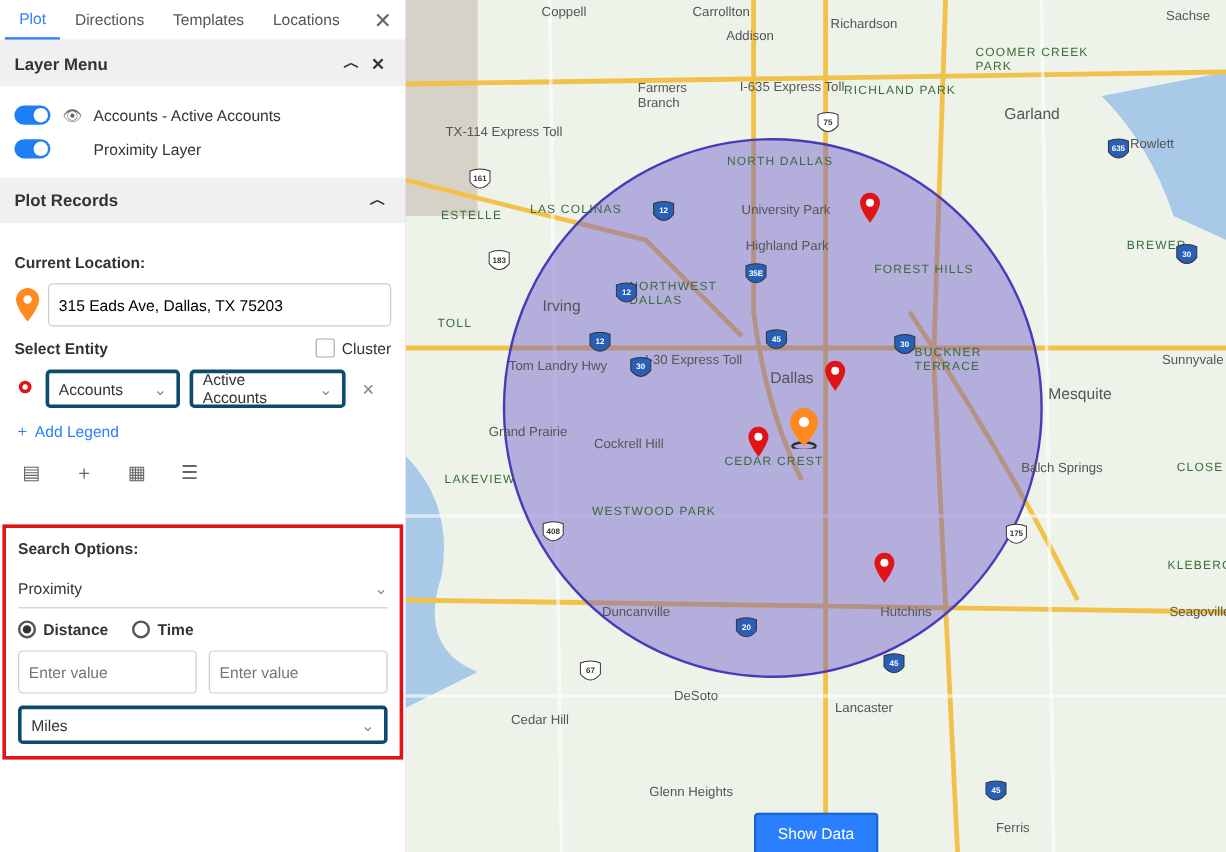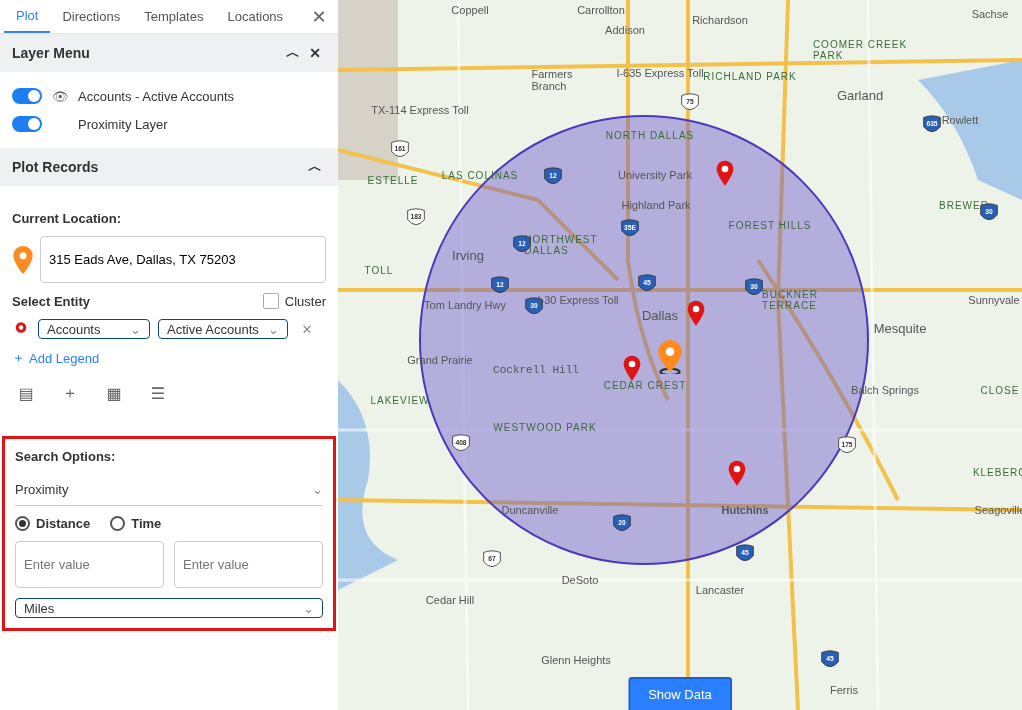--- a/index.html
+++ b/index.html
@@ -14,23 +14,23 @@
 .chev, .xbtn { width: 22px; text-align: center; cursor: pointer; color: #333; }
 .layer-list { padding: 10px 12px; }
 .layer-row { display: flex; align-items: center; gap: 10px; height: 28px; }
 .toggle { width: 30px; height: 16px; background: #1e7ff5; border-radius: 8px; position: relative; cursor: pointer; flex-shrink:0;}
 .toggle::after { content:""; position:absolute; right:2px; top:2px; width:12px;height:12px;background:#fff;border-radius:50%; }
 .eye { width:16px;color:#666; }
 .plot-body { padding: 25px 12px; display:flex;flex-direction:column;gap:10px; }
 .label { font-weight:600; font-size:13px; }
 .loc-row { display:flex; align-items:center; gap:6px; }
 .pin-orange { width:22px;height:28px;flex-shrink:0; }
-.txt-input { flex:1; border:1px solid #ccc; border-radius:4px; height:47px; padding:0 8px; font-size:13px; }
+.txt-input { flex:1; border:1px solid #ccc; border-radius:4px; height:36px; padding:0 8px; font-size:13px; }
 .entity-row { display:flex; align-items:center; gap:8px; }
-.sel { border:1px solid #0c4a6e;border-radius:4px;height:20px;padding:0 8px;display:flex;align-items:center;gap:8px;background:#fff;cursor:pointer;}
+.sel { border:3px solid #0c4a6e;border-radius:4px;height:32px;padding:0 8px;display:flex;align-items:center;gap:8px;background:#fff;cursor:pointer;}
 .sel .caret{margin-left:auto;color:#888;}
 .pin-red{width:18px;height:18px;flex-shrink:0;}
 .chk-row{display:flex;align-items:center;gap:6px;margin-left:20px;}
 .chk{width:16px;height:16px;border:1px solid #aaa;border-radius:2px;}
 .add-legend{color:#2a7fff;cursor:pointer;display:flex;align-items:center;gap:4px;font-size:13px;}
 .icon-row{display:flex;gap:24px;padding:6px 4px;color:#666;}
 .icon-row .ic{width:20px;height:20px;display:flex;align-items:center;justify-content:center;cursor:pointer;font-size:16px;}
 .search-opts{border:3px solid #e01414;margin:2px;padding:10px;display:flex;flex-direction:column;gap:10px;}
 .sel-full{width:100%;border-bottom:1px solid #ccc;height:32px;display:flex;align-items:center;cursor:pointer;}
 .sel-full .caret{margin-left:auto;color:#888;}
@@ -196,24 +196,24 @@
 Branch</div>
       <div class="city-label big" style="left: 522px; top: 95px; white-space: pre;">Garland</div>
       <div class="city-label" style="left: 622px; top: 120px; white-space: pre;">Rowlett</div>
       <div class="city-label" style="left: 317px; top: 175px; white-space: pre;">University Park</div>
       <div class="city-label" style="left: 318px; top: 205px; white-space: pre;">Highland Park</div>
       <div class="city-label big" style="left: 130px; top: 255px; white-space: pre;">Irving</div>
       <div class="city-label big" style="left: 322px; top: 315px; white-space: pre;">Dallas</div>
       <div class="city-label" style="left: 656px; top: 300px; white-space: pre;">Sunnyvale</div>
       <div class="city-label big" style="left: 562px; top: 328px; white-space: pre;">Mesquite</div>
       <div class="city-label" style="left: 102px; top: 360px; white-space: pre;">Grand Prairie</div>
-      <div class="city-label" style="left: 198px; top: 370px; white-space: pre; font-family: Liberation Mono, monospace;">Cockrell Hill</div>
+      <div class="city-label" style="left: 186px; top: 370px; white-space: pre;">Cockrell Hill</div>
       <div class="city-label" style="left: 547px; top: 390px; white-space: pre;">Balch Springs</div>
       <div class="city-label" style="left: 192px; top: 510px; white-space: pre;">Duncanville</div>
-      <div class="city-label" style="left: 407px; top: 510px; white-space: pre; font-weight: bold;">Hutchins</div>
+      <div class="city-label" style="left: 417px; top: 510px; white-space: pre;">Hutchins</div>
       <div class="city-label" style="left: 662px; top: 510px; white-space: pre;">Seagoville</div>
       <div class="city-label" style="left: 242px; top: 580px; white-space: pre;">DeSoto</div>
       <div class="city-label" style="left: 112px; top: 600px; white-space: pre;">Cedar Hill</div>
       <div class="city-label" style="left: 382px; top: 590px; white-space: pre;">Lancaster</div>
       <div class="city-label" style="left: 238px; top: 660px; white-space: pre;">Glenn Heights</div>
       <div class="city-label" style="left: 506px; top: 690px; white-space: pre;">Ferris</div>
       <div class="city-label" style="left: 322px; top: 73px; white-space: pre;">I-635 Express Toll</div>
       <div class="city-label" style="left: 82px; top: 110px; white-space: pre;">TX-114 Express Toll</div>
       <div class="city-label" style="left: 127px; top: 305px; white-space: pre;">Tom Landry Hwy</div>
       <div class="city-label" style="left: 240px; top: 300px; white-space: pre;">I-30 Express Toll</div>

